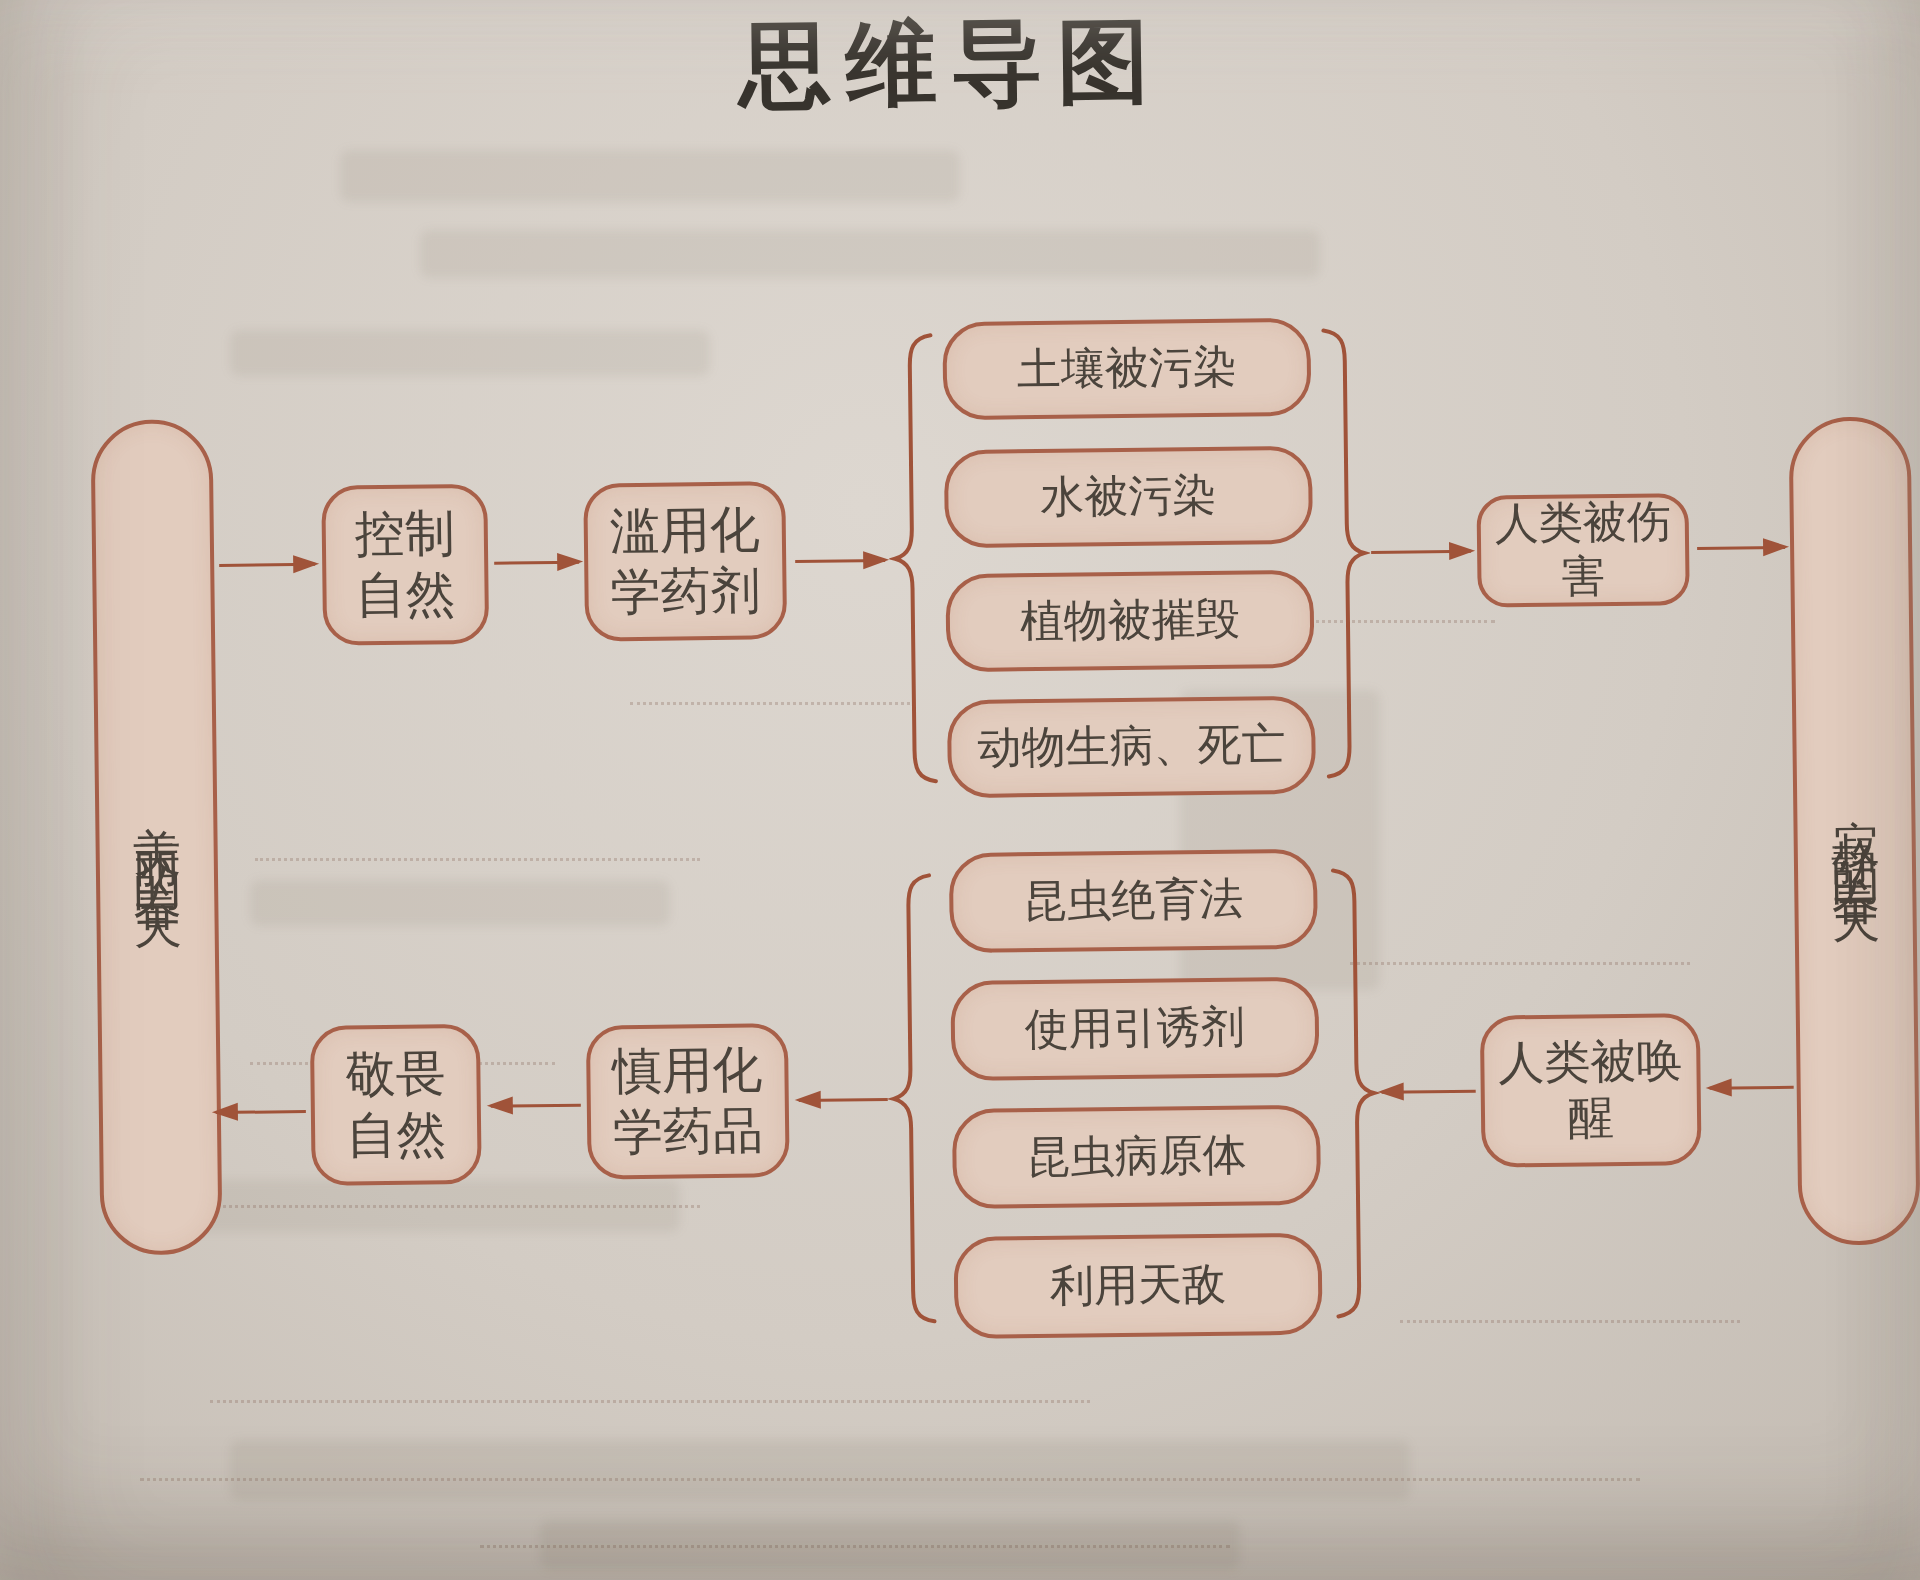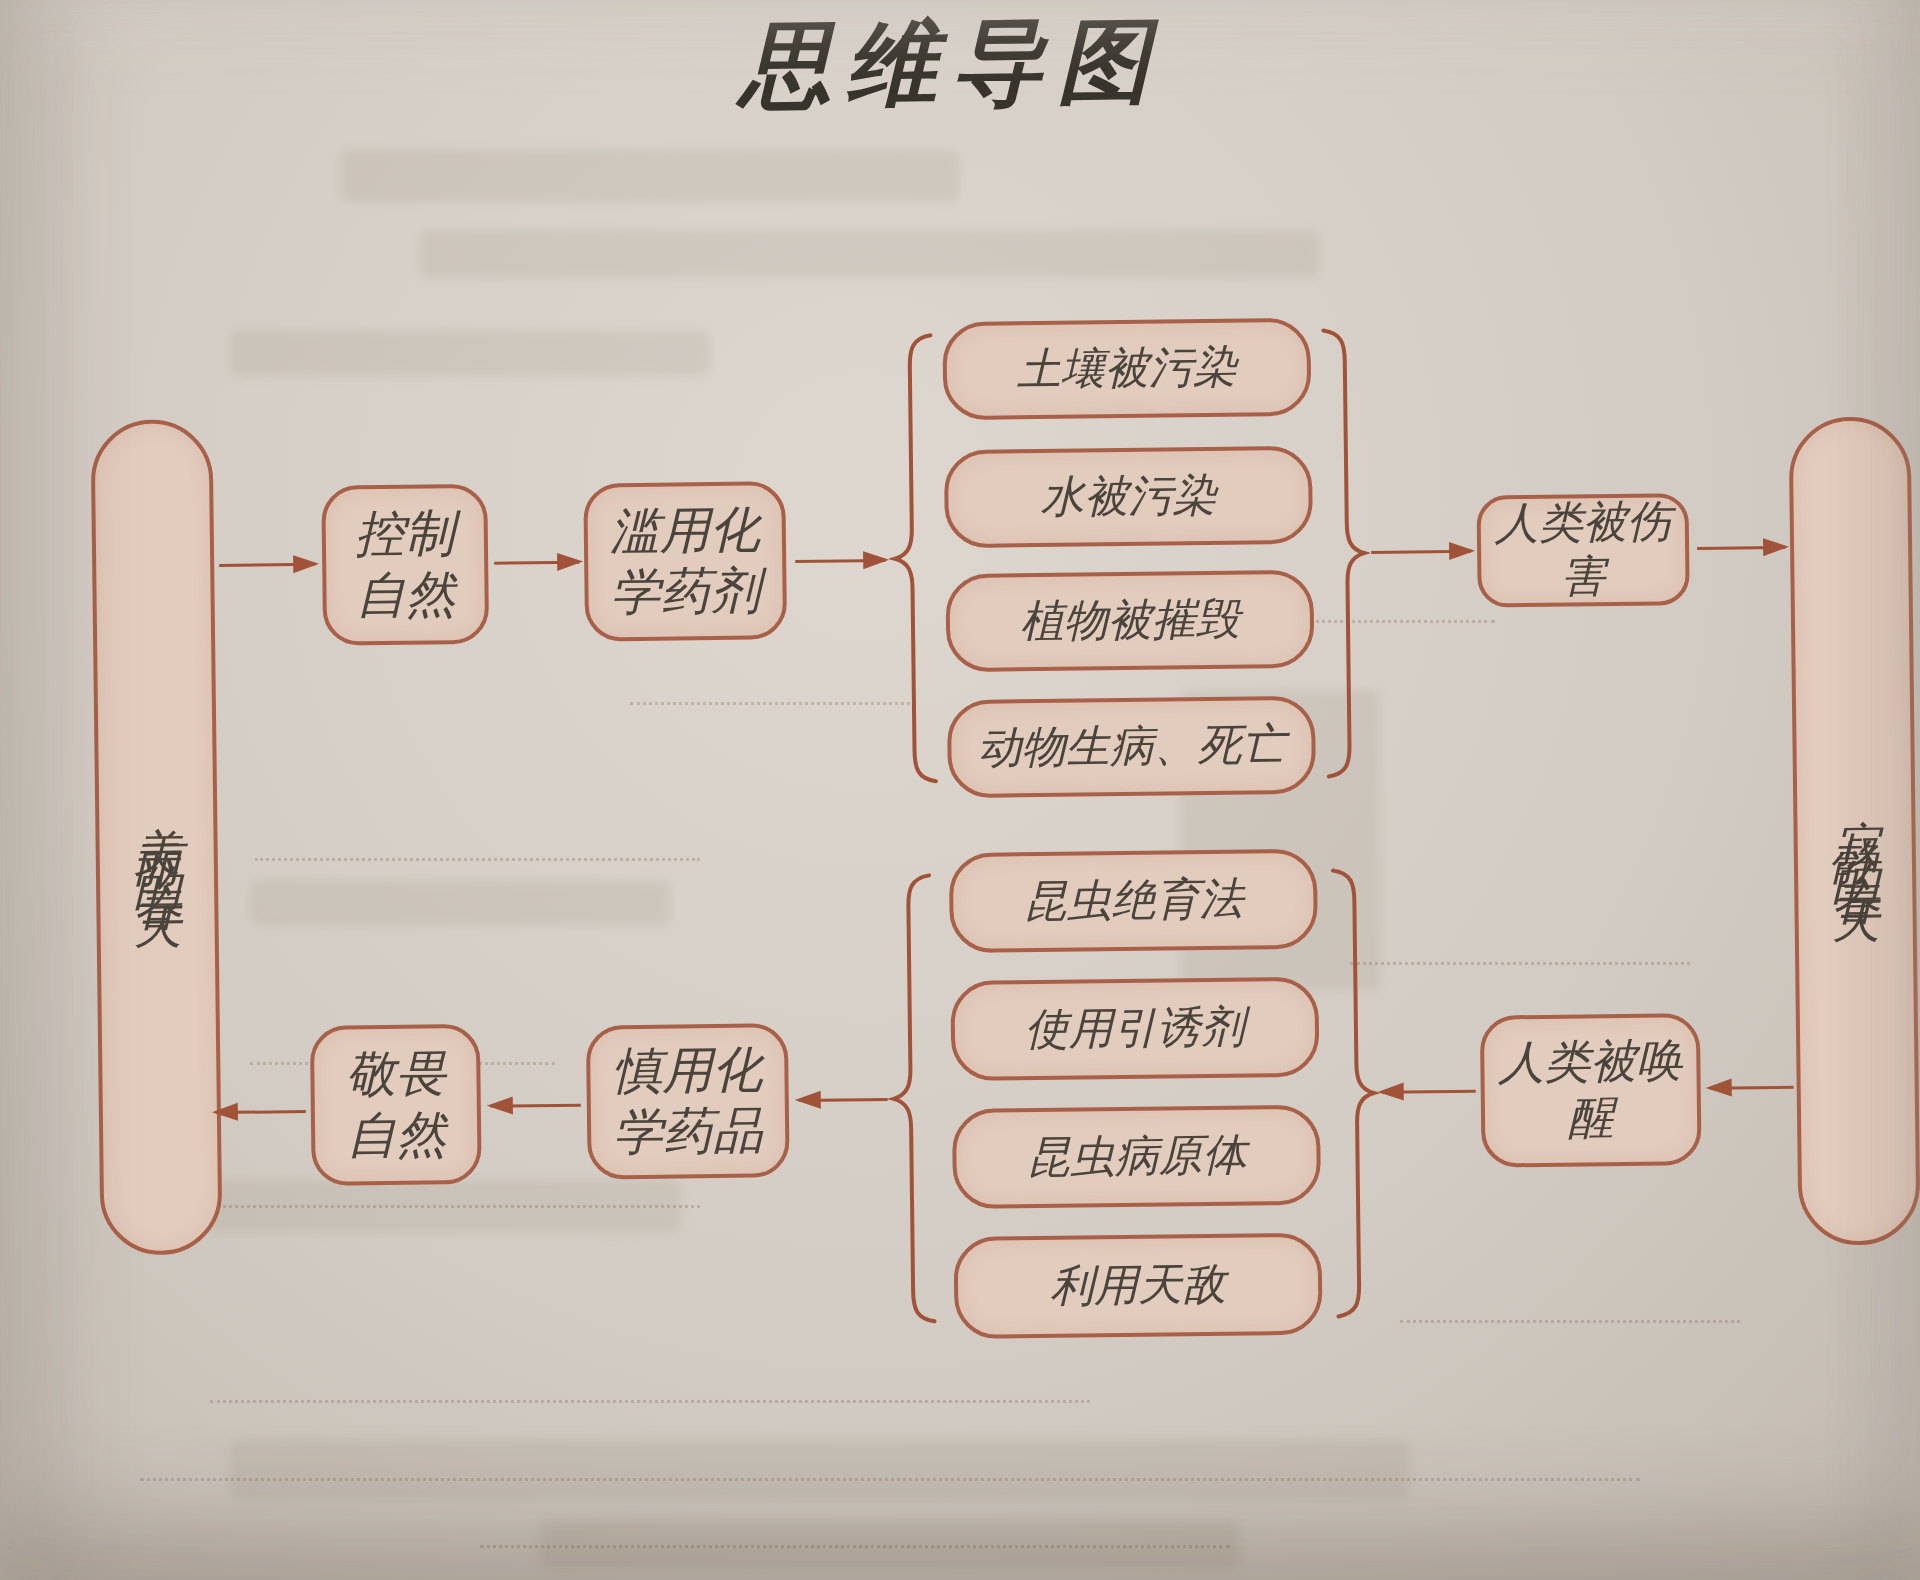--- a/index.html
+++ b/index.html
@@ -8,21 +8,20 @@
     --border:#a86049;
     --fill:#e2ccbe;
     --ink:#4b443c;
     --title-ink:#37332d;
   }
   html,body{margin:0;padding:0;background:#b8b1a8;}
   #canvas{
     position:relative;width:1920px;height:1580px;overflow:hidden;
     font-family:"Liberation Serif","DejaVu Serif",serif;
     background:radial-gradient(ellipse at 45% 32%, #ddd7d0 0%, #d3ccc4 55%, #c2bab1 100%);
-    font-style:italic;
   }
   #canvas::after{
     content:'';position:absolute;inset:0;pointer-events:none;
     box-shadow:inset 0 -70px 90px rgba(70,55,45,.16), inset 70px 0 90px rgba(70,55,45,.09), inset -40px 0 70px rgba(70,55,45,.07), inset 0 30px 60px rgba(255,252,248,.25);
   }
   .layer{position:absolute;inset:0;transform:rotate(-0.7deg);transform-origin:50% 50%;}
   .page-title{
     position:absolute;top:2px;left:0;width:100%;text-align:center;
     font-size:92px;font-weight:600;letter-spacing:14px;color:var(--title-ink);
   }

